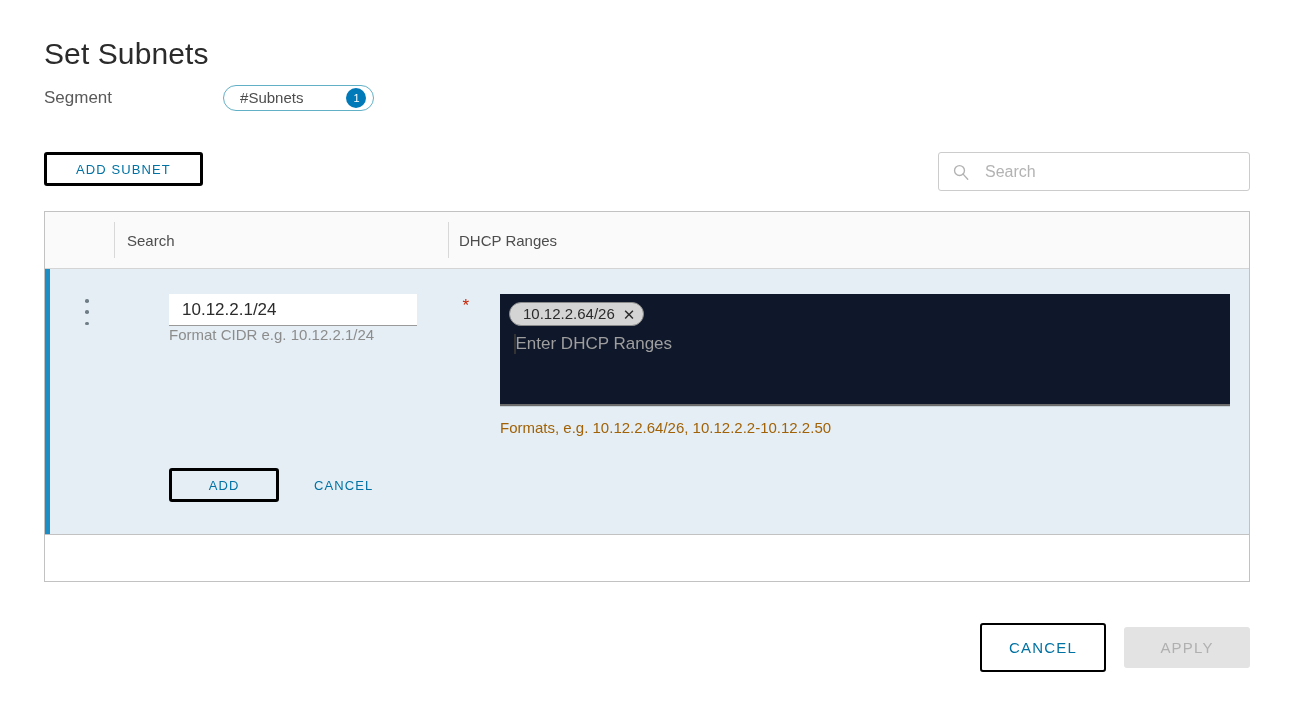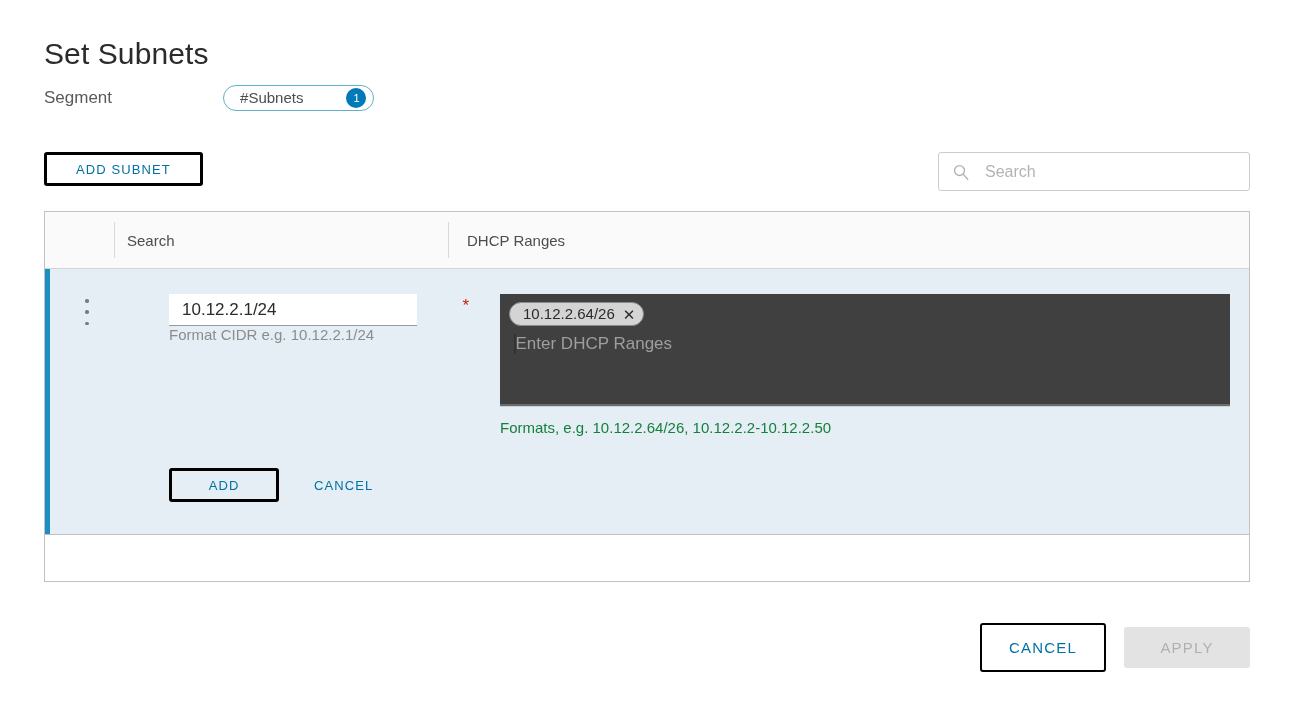--- a/index.html
+++ b/index.html
@@ -164,21 +164,21 @@
   }
   .th-handle { width: 69px; flex: 0 0 69px; }
   .th-gateway {
     width: 334px; flex: 0 0 334px;
     border-left: 1px solid #d8d8d8;
     padding-left: 12px;
   }
   .th-dhcp {
     flex: 1 1 auto;
     border-left: 1px solid #d8d8d8;
-    padding-left: 18px;
+    padding-left: 10px;
   }
 
   .edit-row {
     position: relative;
     background: #e4eef4;
     border-bottom: 1px solid #c2c2c2;
     height: 266px;
     box-sizing: border-box;
   }
   .row-accent {
@@ -247,21 +247,21 @@
   }
 
   
   .dhcp-cell {
     position: absolute;
     left: 455px;
     top: 25px;
     right: 19px;
   }
   .dhcp-box {
-    background: #404040;
+    background: #0f172a;
     border: 0;
     border-bottom: 2px solid #6b6b6b;
     box-shadow: 0 1px 0 0 #c9d4da;
     height: 112px;
     box-sizing: border-box;
     padding: 8px 9px 0 9px;
     position: relative;
     cursor: text;
   }
   .chip {
@@ -298,21 +298,21 @@
     flex: 0 0 1.5px;
   }
   .dhcp-placeholder {
     font-size: 17px;
     color: #9e9e9e;
     line-height: 20px;
     margin-left: 0px;
   }
   .dhcp-hint {
     font-size: 15px;
-    color: #15803d;
+    color: #a16207;
     margin-top: 13px;
     line-height: 18px;
   }
 
   
   .row-actions {
     position: absolute;
     left: 124px;
     top: 199px;
     display: flex;

